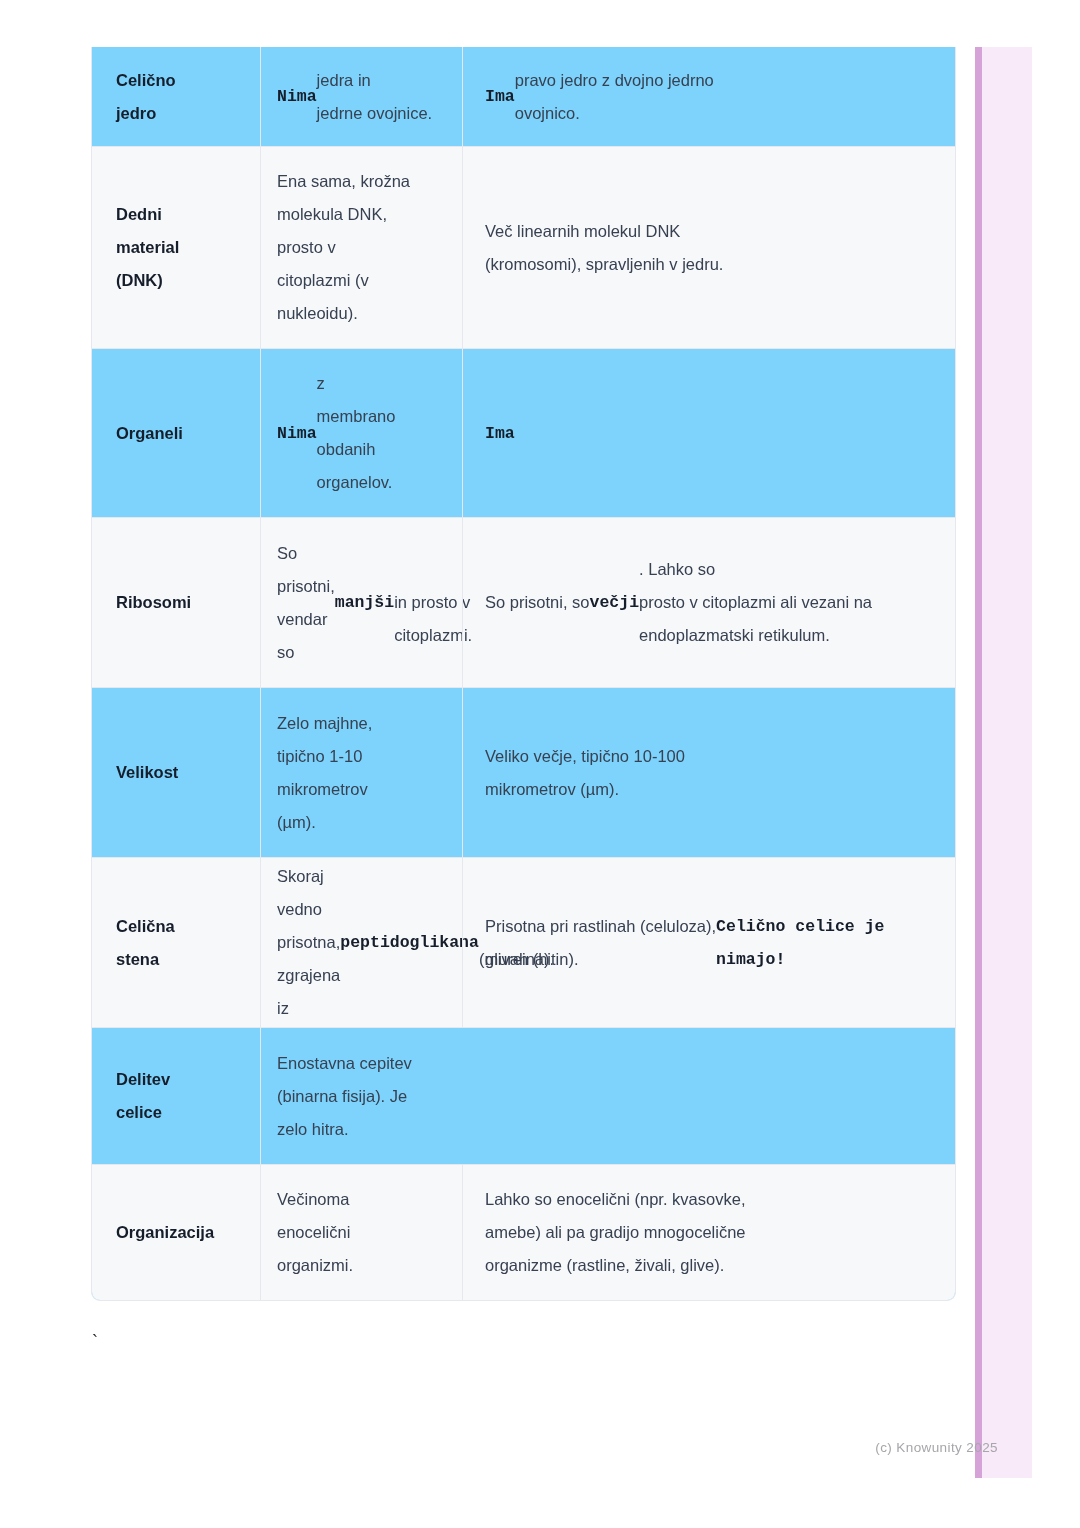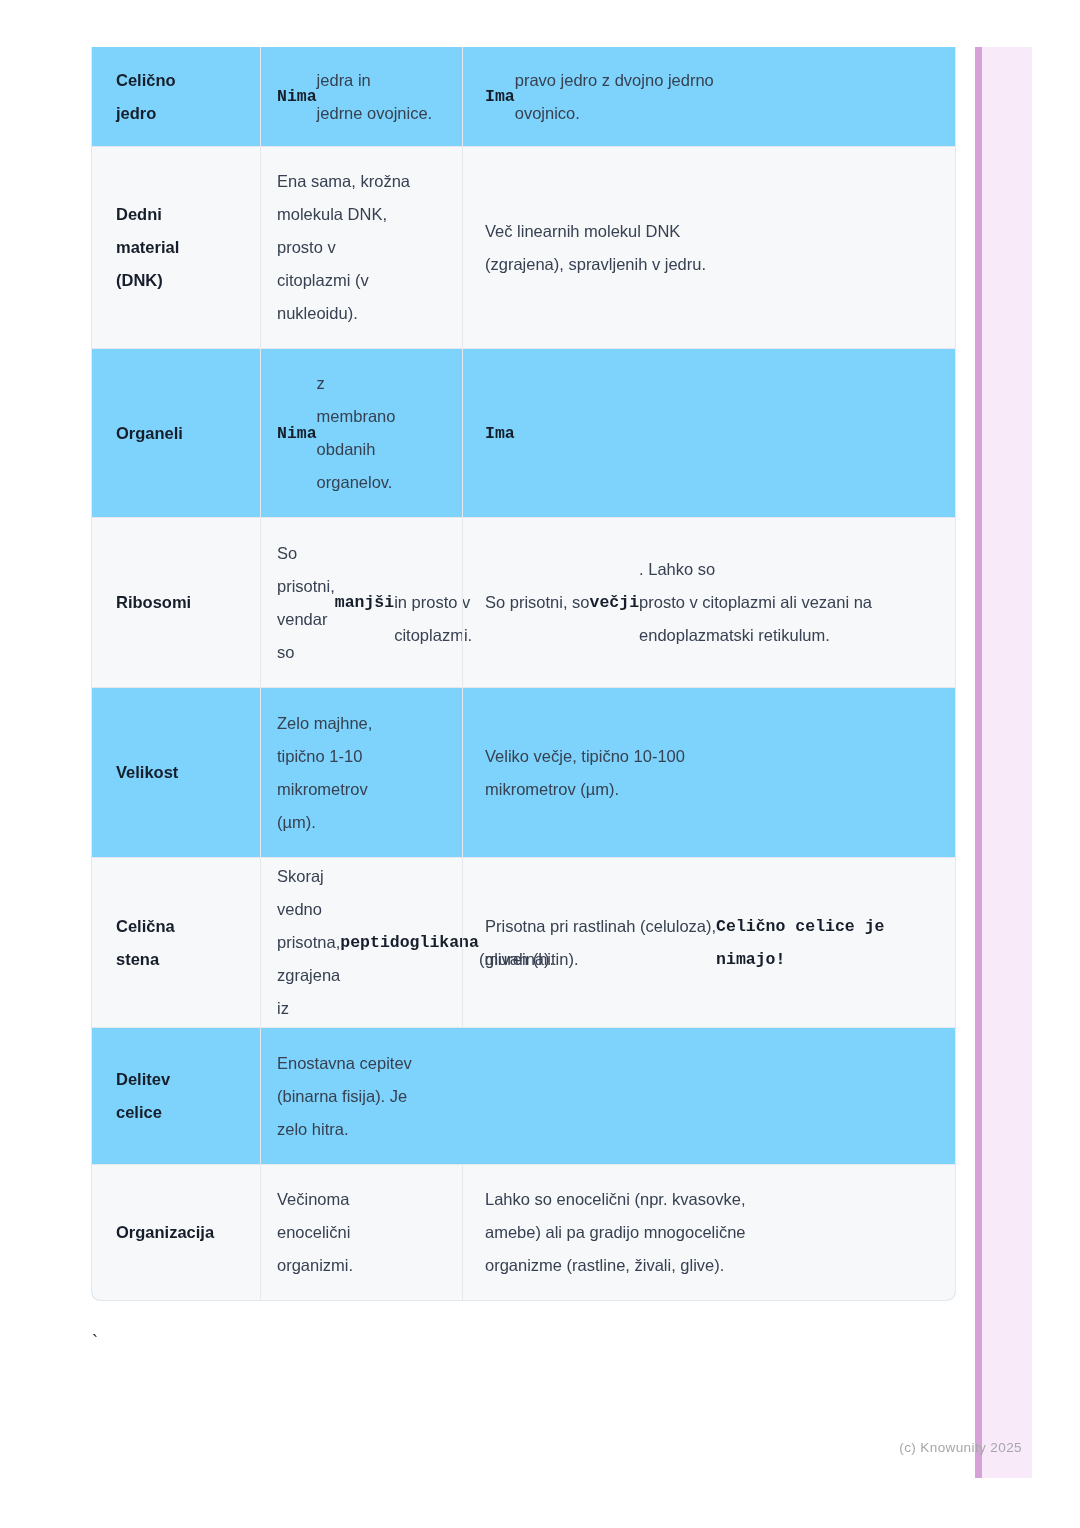--- a/index.html
+++ b/index.html
@@ -101,21 +101,21 @@
     top: 1332px;
     font-size: 18px;
     color: #2b2b2b;
     z-index: 2;
   }
 
   
   .copyright {
     position: absolute;
     top: 1440px;
-    right: 58px;
+    right: 82px;
     font-size: 13.5px;
     letter-spacing: 0.4px;
     color: var(--copyright_color, #a6a6ab);
     z-index: 3;
   }
 </style>
 </head>
 <body>
 
 <div class="stripe"></div>
@@ -133,21 +133,21 @@
       <div class="t-row">
         <div class="t-cell c1">Dedni
 material
 (DNK)</div>
         <div class="t-cell c2"><span>Ena sama, krožna
 molekula DNK,
 prosto v
 citoplazmi (v
 nukleoidu).</span></div>
         <div class="t-cell c3"><span>Več linearnih molekul DNK
-(zgrajena), spravljenih v jedru.</span></div>
+(kromosomi), spravljenih v jedru.</span></div>
       </div>
       <div class="t-row">
         <div class="t-cell c1">Organeli</div>
         <div class="t-cell c2"><span class="b">Nima</span><span> z
 membrano
 obdanih
 organelov.</span></div>
         <div class="t-cell c3"><span class="b">Ima</span></div>
       </div>
       <div class="t-row">

